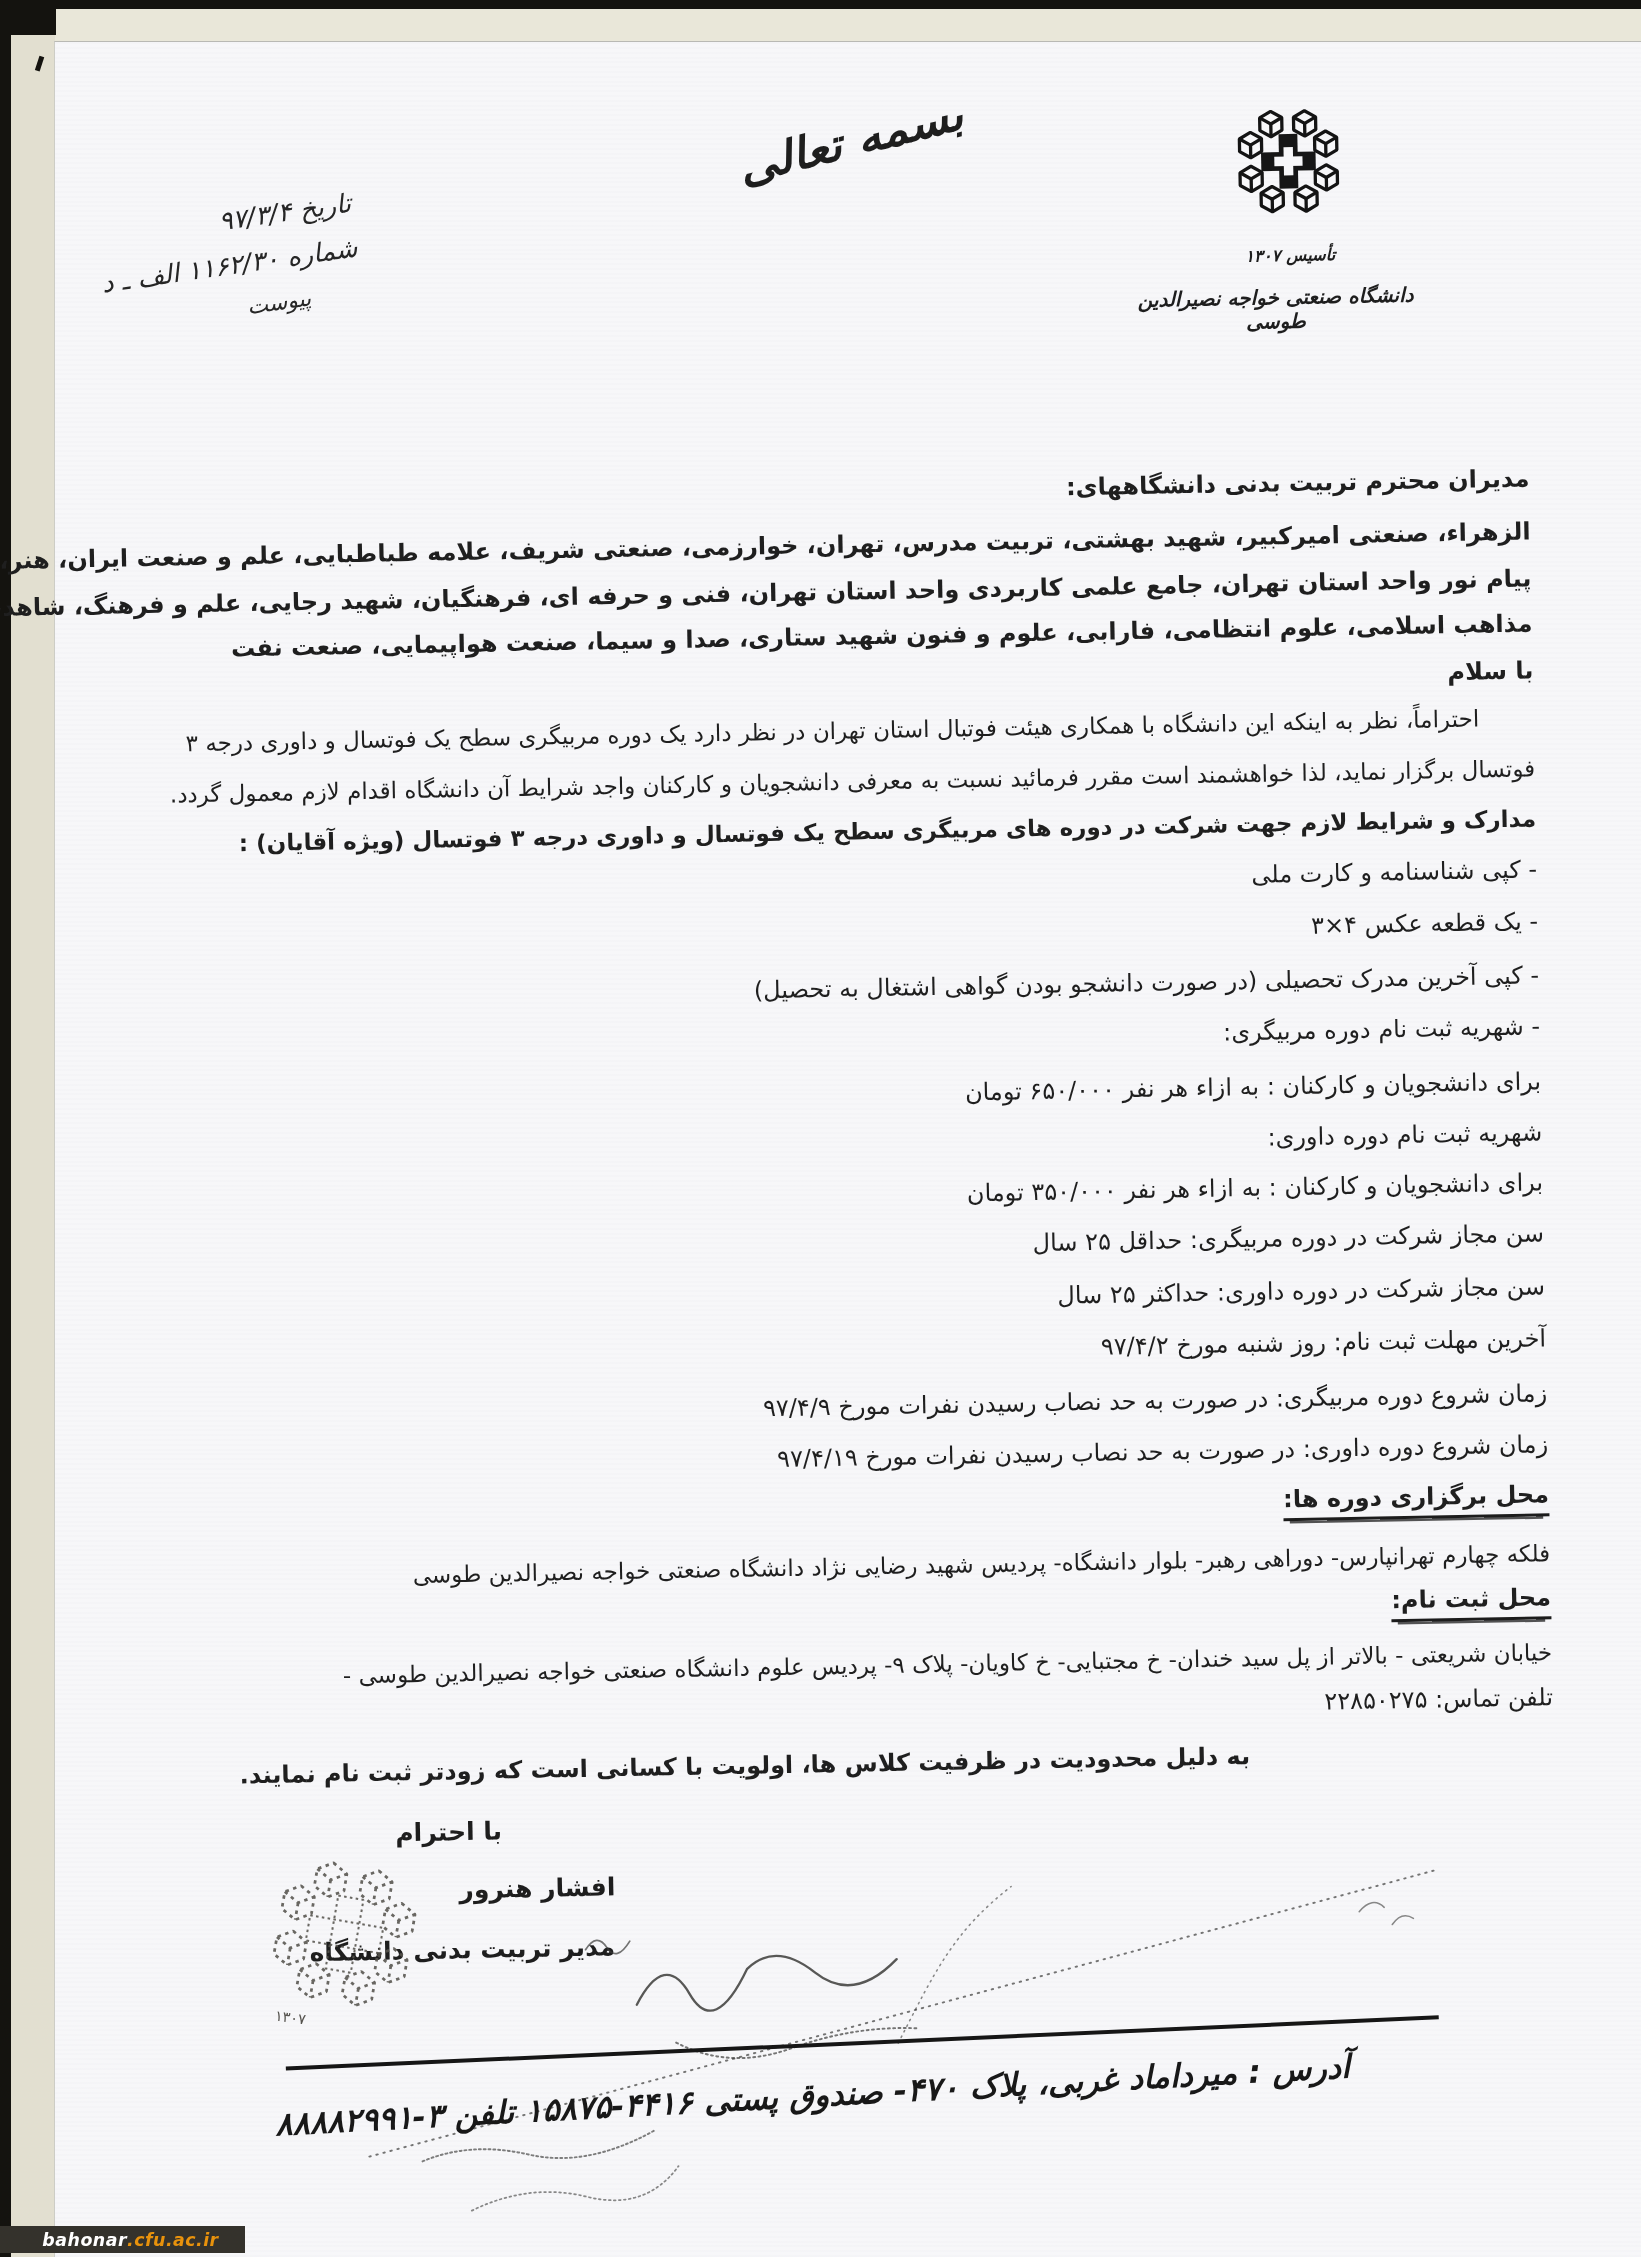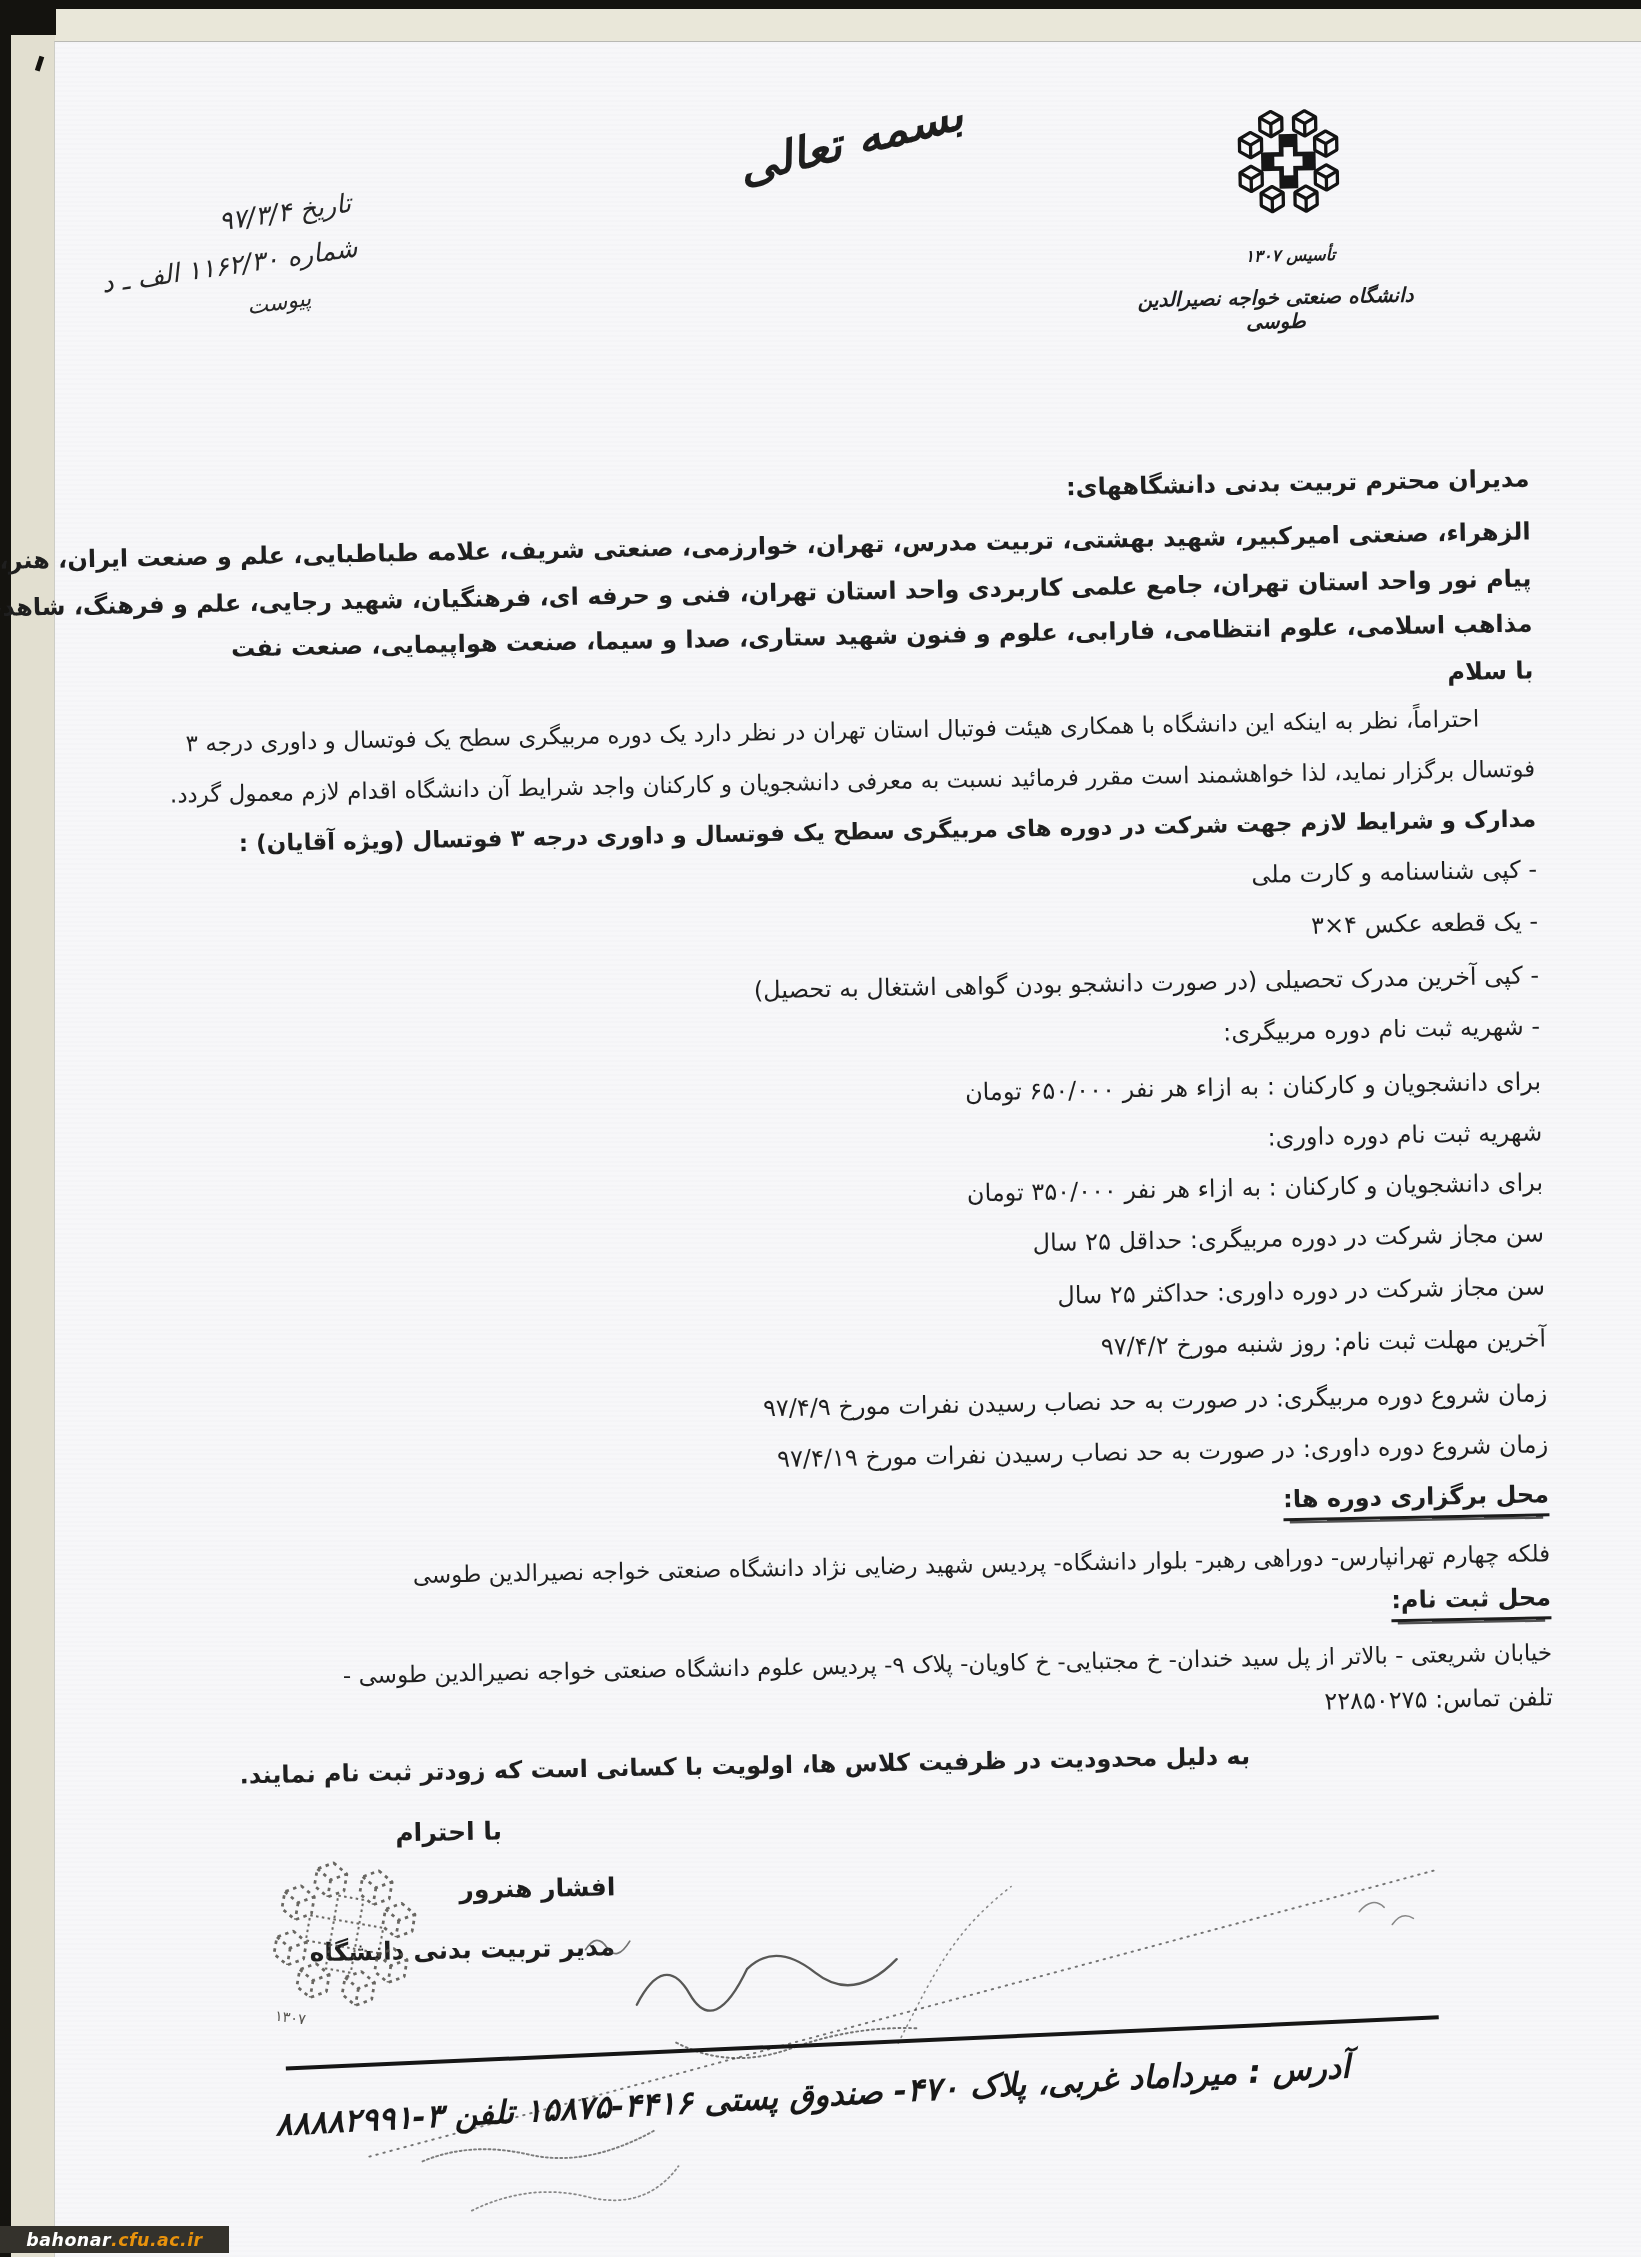--- a/index.html
+++ b/index.html
@@ -28,21 +28,21 @@
   .refs div{margin-bottom:15.4px;}
   .refs .att{margin-right:53px;font-size:22px;}
   .sig{position:absolute;font-weight:bold;direction:rtl;font-size:25px;}
   .rule{position:absolute;left:256px;top:2044px;width:1154px;height:3.9px;background:#161616;
         transform:rotate(-1.45deg);transform-origin:left center;}
   .footer-address{position:absolute;left:222px;top:2064px;width:1120px;text-align:center;
         direction:rtl;font-size:32px;font-weight:bold;font-style:italic;color:#181818;
         transform:rotate(-2deg);}
   .watermark{position:absolute;left:0;top:2226px;width:229px;height:27px;background:#34322c;
         display:flex;align-items:center;justify-content:center;font-style:italic;
-        font-weight:bold;font-size:17.4px;color:#ffffff;letter-spacing:0.5px;}
+        font-weight:bold;font-size:17.4px;color:#ffffff;letter-spacing:0.5px;padding-left:16px;}
   svg{display:block;}
   .stamp{position:absolute;left:205px;top:1813px;opacity:.88;transform:rotate(11deg);}
   .stamp-year{position:absolute;left:246px;top:1987px;font-size:14.5px;color:#55534e;
         direction:rtl;transform:rotate(8deg);letter-spacing:1.9px;}
   .scribbles{position:absolute;left:193px;top:1786px;}
 </style>
 </head>
 <body>
 
 <div class="bed"></div>

